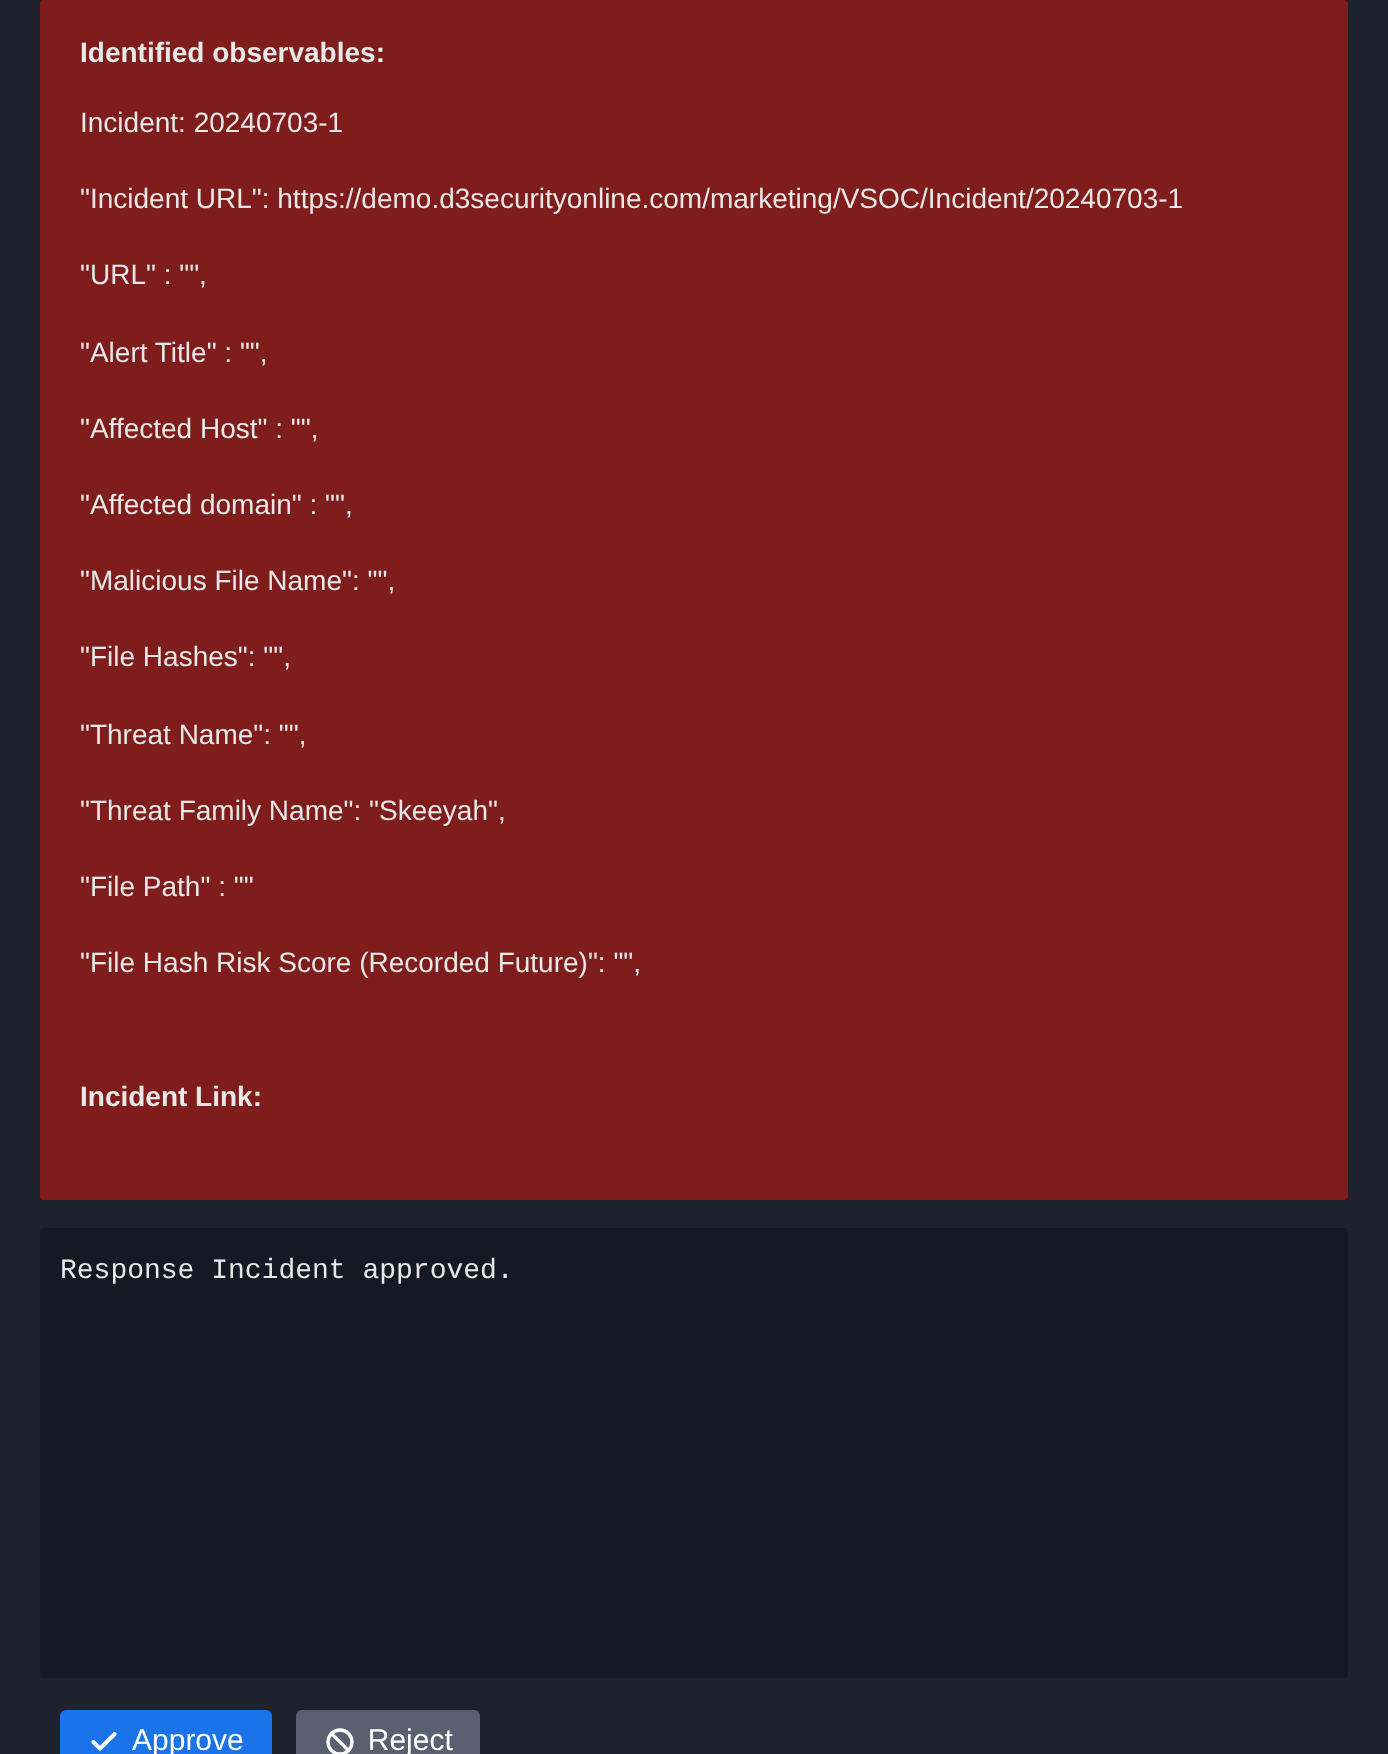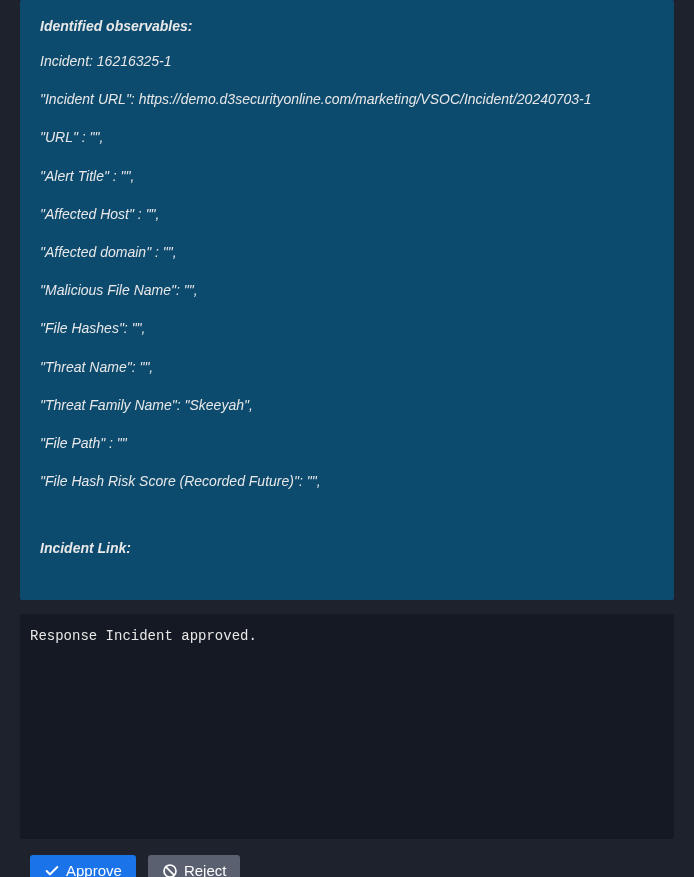--- a/index.html
+++ b/index.html
@@ -9,25 +9,24 @@
     }
     body {
       background-color: #1e222d;
       font-family: -apple-system, BlinkMacSystemFont, "Segoe UI", Arial, sans-serif;
       width: 694px;
       height: 877px;
       overflow: hidden;
       color: #e8e8e8;
     }
     .main-panel {
-      background-color: #0c4a6e;
+      background-color: #7f1d1d;
       margin: 0 20px 14px 20px;
       padding: 18px 20px 44px 20px;
       border-radius: 2px;
-      font-style: italic;
     }
     .observables-heading {
       font-weight: 600;
       font-size: 14px;
       color: #e8e8e8;
       margin-bottom: 18px;
     }
     .observable-line {
       font-size: 14px;
       color: #e8e8e8;
@@ -83,21 +82,21 @@
     .icon svg {
       width: 16px;
       height: 16px;
     }
   </style>
 </head>
 <body>
 
 <div class="main-panel">
   <div class="observables-heading">Identified observables:</div>
-  <div class="observable-line">Incident: 16216325-1</div>
+  <div class="observable-line">Incident: 20240703-1</div>
   <div class="observable-line">"Incident URL": https://demo.d3securityonline.com/marketing/VSOC/Incident/20240703-1</div>
   <div class="observable-line">"URL" : "",</div>
   <div class="observable-line">"Alert Title" : "",</div>
   <div class="observable-line">"Affected Host" : "",</div>
   <div class="observable-line">"Affected domain" : "",</div>
   <div class="observable-line">"Malicious File Name": "",</div>
   <div class="observable-line">"File Hashes": "",</div>
   <div class="observable-line">"Threat Name": "",</div>
   <div class="observable-line">"Threat Family Name": "Skeeyah",</div>
   <div class="observable-line">"File Path" : ""</div>

